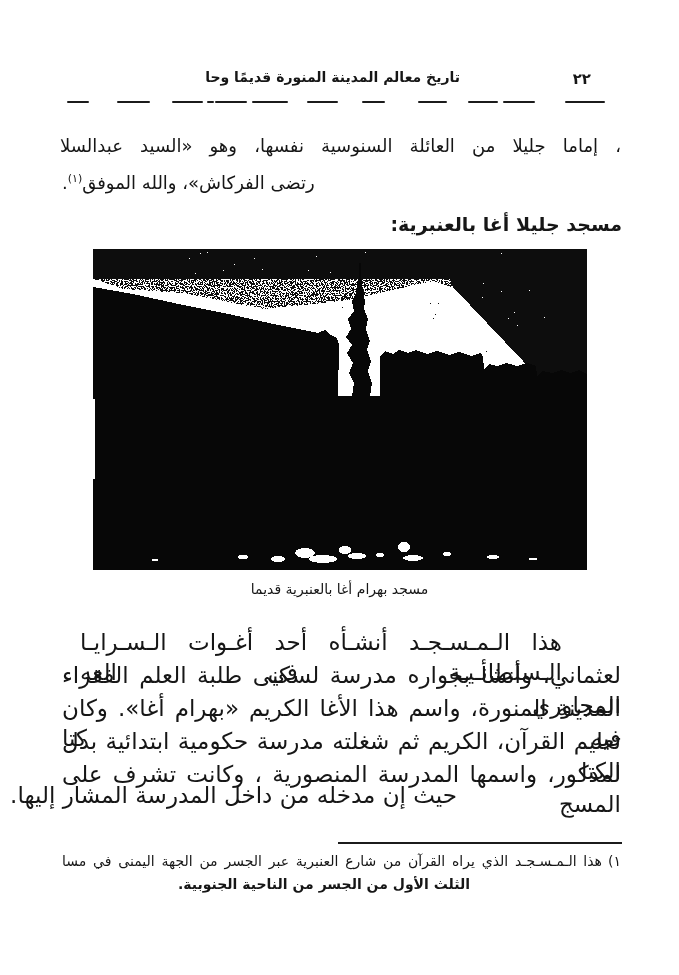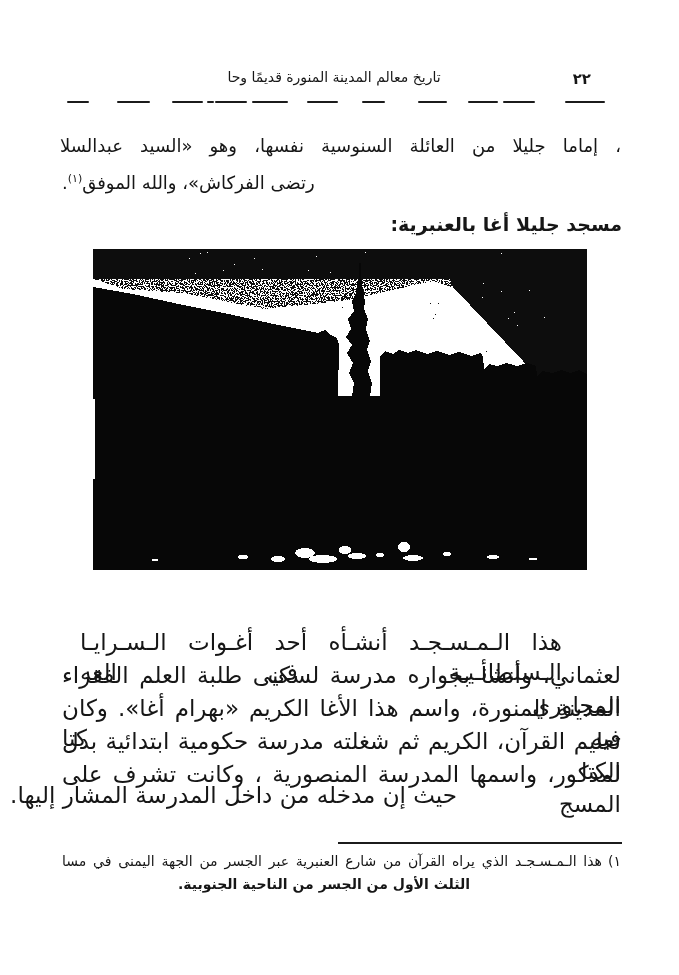--- a/index.html
+++ b/index.html
@@ -13,21 +13,21 @@
     color:#161616;
     direction:rtl;
   }
   .abs{position:absolute;}
   .pagenum{
     top:70px;right:88px;
     font-size:15px;font-weight:bold;letter-spacing:1px;
   }
   .htitle{
     top:69px;left:208px;width:252px;
-    font-size:14px;font-weight:normal;
+    font-size:14px;font-weight:bold;
     white-space:nowrap;text-align:center;
   }
   .hrule{top:100px;left:55px;right:55px;height:4px;}
   .hrule .seg{position:absolute;top:1px;height:2px;background:#1b1b1b;border-radius:1px;}
   .introline{
     font-size:18px;line-height:30px;white-space:nowrap;
   }
   .intro1{
     top:131px;left:60px;right:58px;
     text-align:justify;text-align-last:justify;white-space:normal;
@@ -161,20 +161,21 @@
         <ellipse cx="320" cy="309" rx="10" ry="3"></ellipse>
         <ellipse cx="354" cy="305" rx="4" ry="2"></ellipse>
         <ellipse cx="400" cy="308" rx="6" ry="2"></ellipse>
         <ellipse cx="62" cy="311" rx="3" ry="1.5"></ellipse>
         <ellipse cx="440" cy="310" rx="4" ry="1.5"></ellipse>
         <rect x="0" y="150" width="2" height="80"></rect>
       </g>
     </svg>
   </div>
 
+  <div class="abs caption">مسجد بهرام أغا بالعنبرية قديما</div>
 
   <div class="abs bodyline b0">هذا الـمـسـجـد أنشـأه أحد أغـوات الـسـرايـا الـسلطانـيـة في العه</div>
   <div class="abs bodyline b2">المدينة المنورة، واسم هذا الأغا الكريم «بهرام أغا». وكان فيه كتا</div>
   <div class="abs bodyline b1">لعثماني، وأنشأ بجواره مدرسة لسكنى طلبة العلم الفقراء المجاوري</div>
   <div class="abs bodyline b4">لمذكور، واسمها المدرسة المنصورية ، وكانت تشرف على المسج</div>
   <div class="abs bodyline b3">تعليم القرآن، الكريم ثم شغلته مدرسة حكومية ابتدائية بدل الكتا</div>
   <div class="abs bodyline b5">حيث إن مدخله من داخل المدرسة المشار إليها.</div>
 
   <div class="abs fnrule"></div>
   <div class="abs fnline fn1"><span class="fnmark">١)</span><span>هذا الـمـسـجـد الذي يراه القرآن من شارع العنبرية عبر الجسر من الجهة اليمنى في مسا</span></div>

